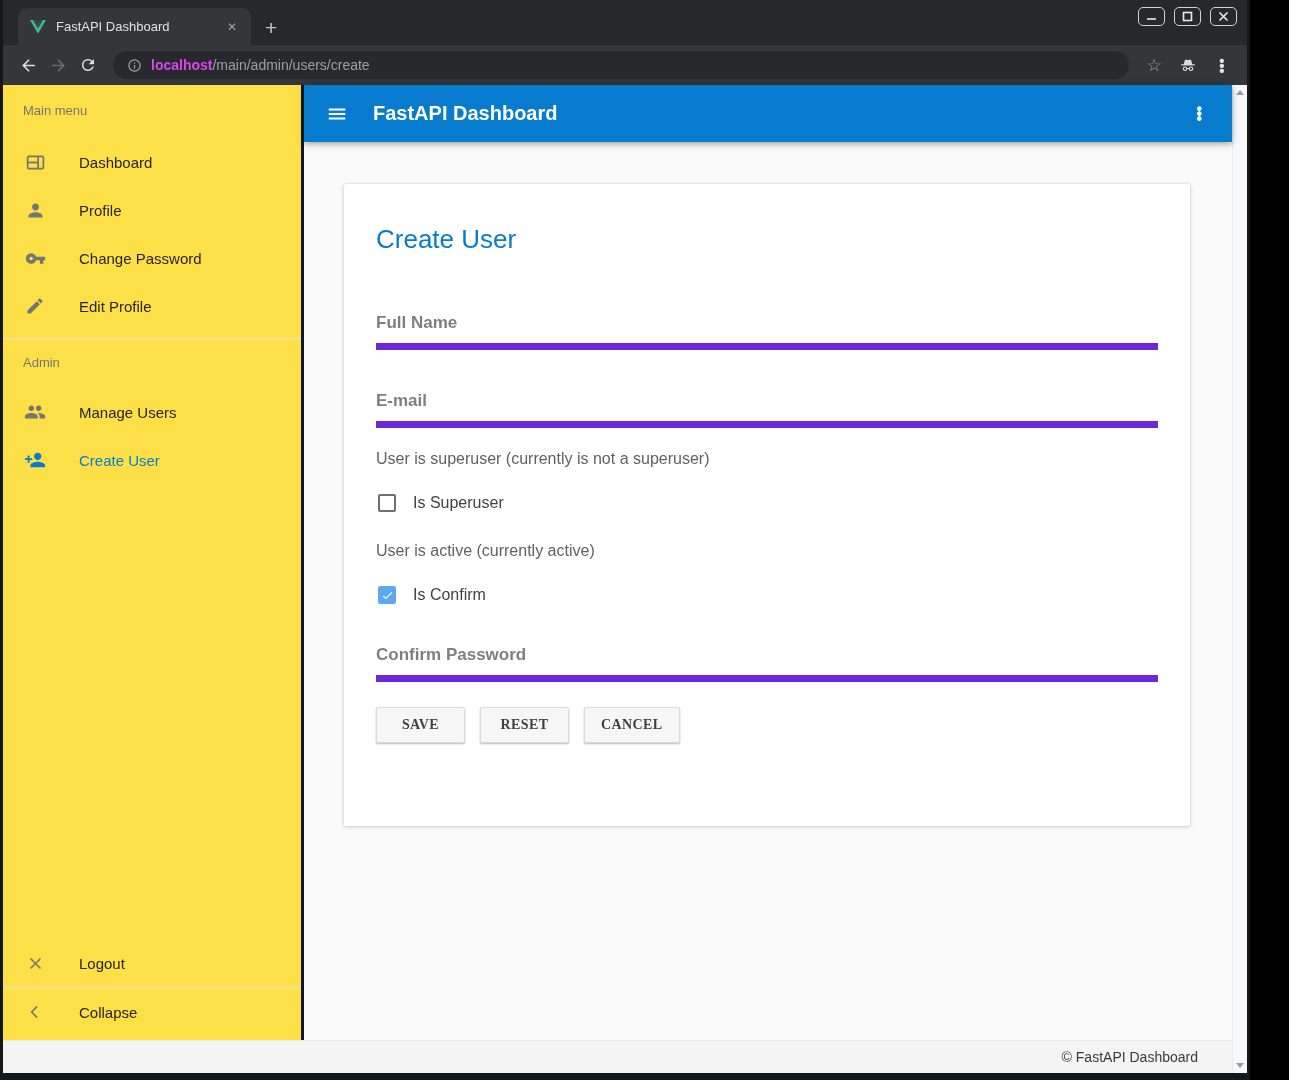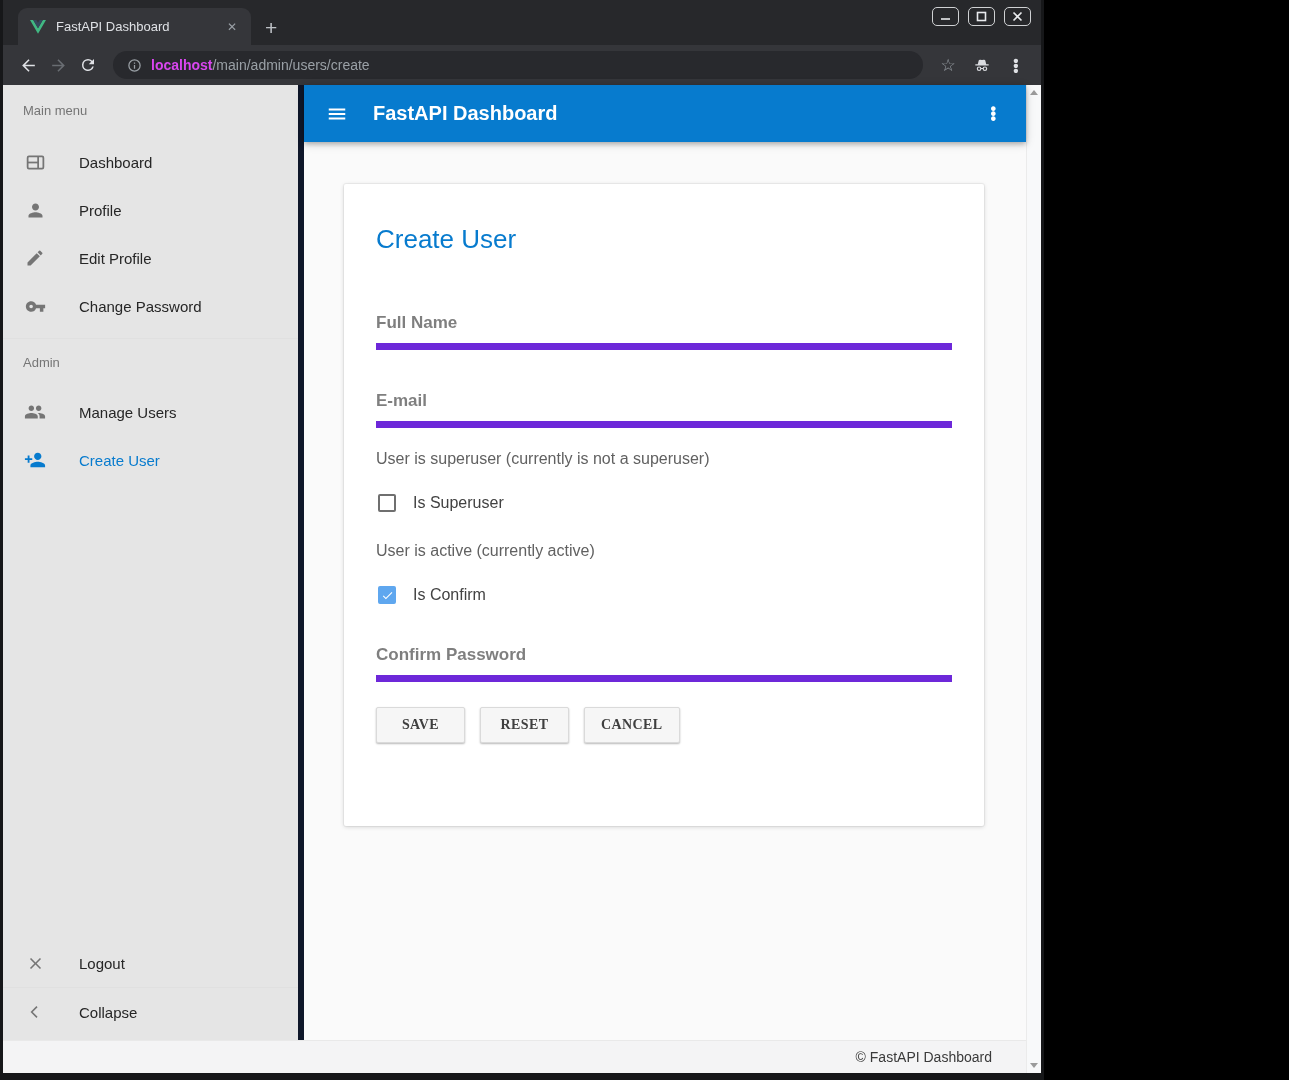--- a/index.html
+++ b/index.html
@@ -1,19 +1,19 @@
 <!DOCTYPE html>
 <html><head>
 <meta charset="utf-8">
 <style>
   * { margin:0; padding:0; box-sizing:border-box; }
   html,body { background:#000; }
   body { font-family:"Liberation Sans", sans-serif; }
 
-  .window { width:1044px; height:1080px; background:#161719; padding:0 3px 7px 3px;
+  .window { width:1250px; height:1080px; background:#161719; padding:0 3px 7px 3px;
             display:flex; flex-direction:column; overflow:hidden; }
 
   
   .titlebar { height:45px; background:#27282b; position:relative;
               display:flex; align-items:flex-end; flex-shrink:0; }
   .tab { margin-left:15px; width:233px; height:37px; background:#35363a;
          border-radius:9px 9px 0 0; display:flex; align-items:center;
          padding:0 10px 0 12px; }
   .tab-title { color:#dfe1e5; font-size:13px; flex:1; margin-left:10px;
                white-space:nowrap; overflow:hidden; }
@@ -36,21 +36,21 @@
   .tb-right { display:flex; align-items:center; gap:4px; }
   .star { color:#9aa0a6; font-size:17px; }
   .kebab { color:#dfe1e5; font-size:15px; font-weight:700; letter-spacing:0;
            line-height:5px; }
 
   
   .content { flex:1; display:flex; min-height:0; background:#fafafa; }
   .page { flex:1; display:flex; flex-direction:column; min-width:0; }
   .body { flex:1; display:flex; min-height:0; }
 
-  .sidebar { width:301px; background:#e5e5e5; border-right:6px solid #0f172a;
+  .sidebar { width:301px; background:#fde047; border-right:3px solid #0f172a;
              display:flex; flex-direction:column; flex-shrink:0; }
   .section-label { color:#757575; font-size:13px; padding:18px 20px 20px; }
   .section-label.admin { padding:16px 20px 18px; }
   .side-item { height:48px; display:flex; align-items:center; padding-left:20px;
                color:#262626; font-size:15px; cursor:pointer; }
   .side-item .ic { width:24px; height:24px; margin-right:32px; display:flex;
                    align-items:center; justify-content:center; flex-shrink:0; }
   .side-item.active { color:#077bce; }
   .side-divider { border-top:1px solid #e0e0e0; margin-top:8px; }
   .side-spacer { flex:1; }
@@ -202,34 +202,34 @@
             <span class="ic">
               <svg width="21" height="21" viewBox="0 0 24 24" fill="#757575">
                   <path d="M12 12c2.21 0 4-1.79 4-4s-1.79-4-4-4-4 1.79-4 4 1.79 4 4 4zm0 2c-2.67 0-8 1.34-8 4v2h16v-2c0-2.66-5.33-4-8-4z"></path>
                 </svg>
             </span>
             <span>Profile</span>
           </div>
 
           <div class="side-item">
             <span class="ic">
+              <svg width="21" height="21" viewBox="0 0 24 24" fill="#757575">
+                  <path d="M12.65 10A5.99 5.99 0 0 0 7 6c-3.31 0-6 2.69-6 6s2.69 6 6 6a5.99 5.99 0 0 0 5.65-4H17v4h4v-4h2v-4H12.65zM7 14c-1.1 0-2-.9-2-2s.9-2 2-2 2 .9 2 2-.9 2-2 2z"></path>
+                </svg>
+            </span>
+            <span>Change Password</span>
+          </div>
+
+          <div class="side-item">
+            <span class="ic">
               <svg width="20" height="20" viewBox="0 0 24 24" fill="#757575">
                   <path d="M3 17.25V21h3.75L17.81 9.94l-3.75-3.75L3 17.25zM20.71 7.04a1 1 0 0 0 0-1.41l-2.34-2.34a1 1 0 0 0-1.41 0l-1.83 1.83 3.75 3.75 1.83-1.83z"></path>
                 </svg>
             </span>
             <span>Edit Profile</span>
-          </div>
-
-          <div class="side-item">
-            <span class="ic">
-              <svg width="21" height="21" viewBox="0 0 24 24" fill="#757575">
-                  <path d="M12.65 10A5.99 5.99 0 0 0 7 6c-3.31 0-6 2.69-6 6s2.69 6 6 6a5.99 5.99 0 0 0 5.65-4H17v4h4v-4h2v-4H12.65zM7 14c-1.1 0-2-.9-2-2s.9-2 2-2 2 .9 2 2-.9 2-2 2z"></path>
-                </svg>
-            </span>
-            <span>Change Password</span>
           </div>
 
           <div class="side-divider"></div>
           <div class="section-label admin">Admin</div>
 
           <div class="side-item">
             <span class="ic">
               <svg width="22" height="22" viewBox="0 0 24 24" fill="#757575">
                   <path d="M16 11c1.66 0 2.99-1.34 2.99-3S17.66 5 16 5s-3 1.34-3 3 1.34 3 3 3zm-8 0c1.66 0 2.99-1.34 2.99-3S9.66 5 8 5 5 6.34 5 8s1.34 3 3 3zm0 2c-2.33 0-7 1.17-7 3.5V19h14v-2.5c0-2.33-4.67-3.5-7-3.5zm8 0c-.29 0-.62.02-.97.05 1.16.84 1.97 1.97 1.97 3.45V19h6v-2.5c0-2.33-4.67-3.5-7-3.5z"></path>
                 </svg>

